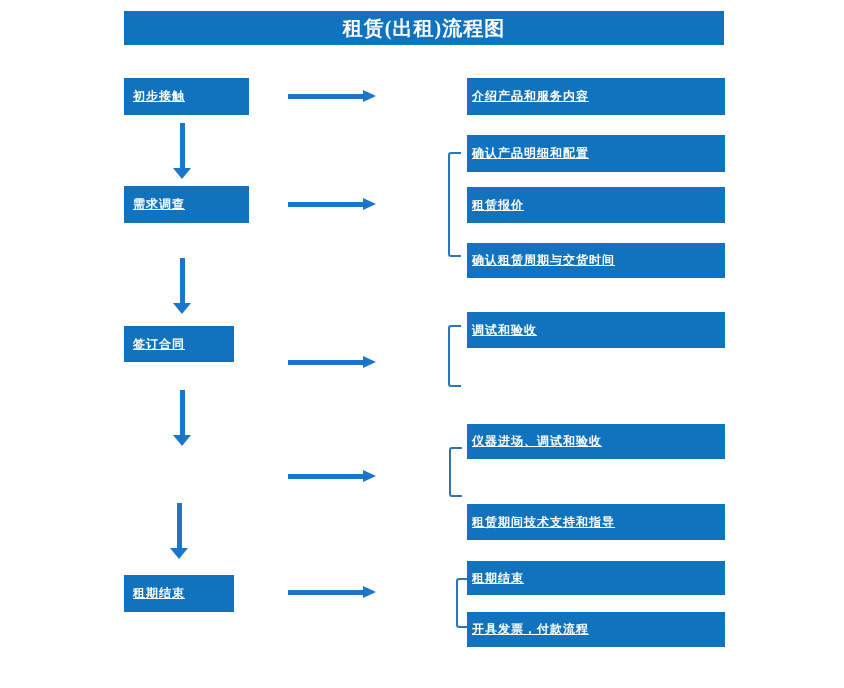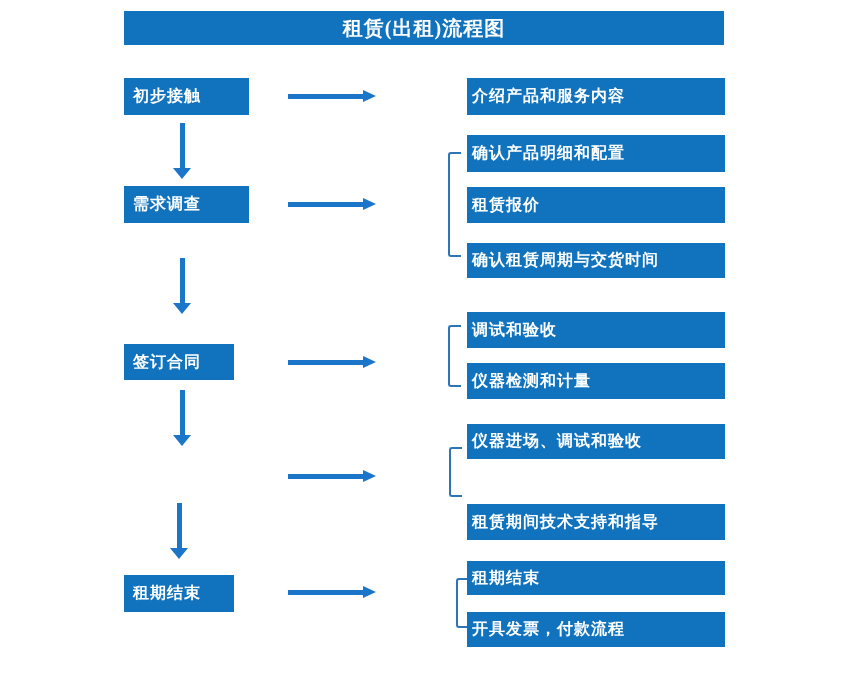--- a/index.html
+++ b/index.html
@@ -17,22 +17,22 @@
     margin-left:24px;
   }
   .hdr{
     position:absolute;left:100px;top:11px;width:600px;height:34px;
     background:var(--box);color:var(--text_on_box);
     display:flex;align-items:center;justify-content:center;
     font-size:20px;letter-spacing:1px;
   }
   .lbox,.rbox{
     position:absolute;background:var(--box);color:var(--text_on_box);
-    display:flex;align-items:center;font-size:16px;letter-spacing:1px;
-    box-sizing:border-box;white-space:nowrap;
+    display:flex;align-items:center;font-size:12px;letter-spacing:1px;
+    box-sizing:border-box;white-space:nowrap;text-decoration:underline;
   }
   .lbox{padding-left:9px;}
   .rbox{left:443px;width:258px;padding-left:5px;}
   .harrow{position:absolute;width:88px;height:12px;}
   .harrow .shaft{position:absolute;left:0;top:4px;width:77px;height:5px;background:var(--arrow);}
   .harrow .head{
     position:absolute;right:0;top:0;width:0;height:0;
     border-top:6px solid transparent;border-bottom:6px solid transparent;
     border-left:13px solid var(--arrow);
   }
@@ -77,28 +77,27 @@
   </div>
   <div class="bracket" style="left:424px;top:152px;height:105px"></div>
   <div class="rbox" style="top:135px;height:37px">确认产品明细和配置</div>
   <div class="rbox" style="top:187px;height:36px">租赁报价</div>
   <div class="rbox" style="top:243px;height:35px">确认租赁周期与交货时间</div>
   <div class="varrow" style="left:149px;top:258px">
     <i class="shaft"></i>
       <i class="head"></i>
   </div>
 
-  <div class="lbox" style="left:100px;top:344px;width:110px;height:36px">签订合同</div>
+  <div class="lbox" style="left:100px;top:326px;width:110px;height:36px">签订合同</div>
   <div class="harrow" style="left:264px;top:356px">
     <i class="shaft"></i>
       <i class="head"></i>
   </div>
   <div class="bracket" style="left:424px;top:325px;height:62px"></div>
   <div class="rbox" style="top:312px;height:36px">调试和验收</div>
-  <div class="rbox" style="top:363px;height:36px">仪器检测和计量</div>
   <div class="varrow" style="left:149px;top:390px">
     <i class="shaft"></i>
       <i class="head"></i>
   </div>
 
   <div class="harrow" style="left:264px;top:470px">
     <i class="shaft"></i>
       <i class="head"></i>
   </div>
   <div class="bracket" style="left:425px;top:447px;height:50px"></div>

